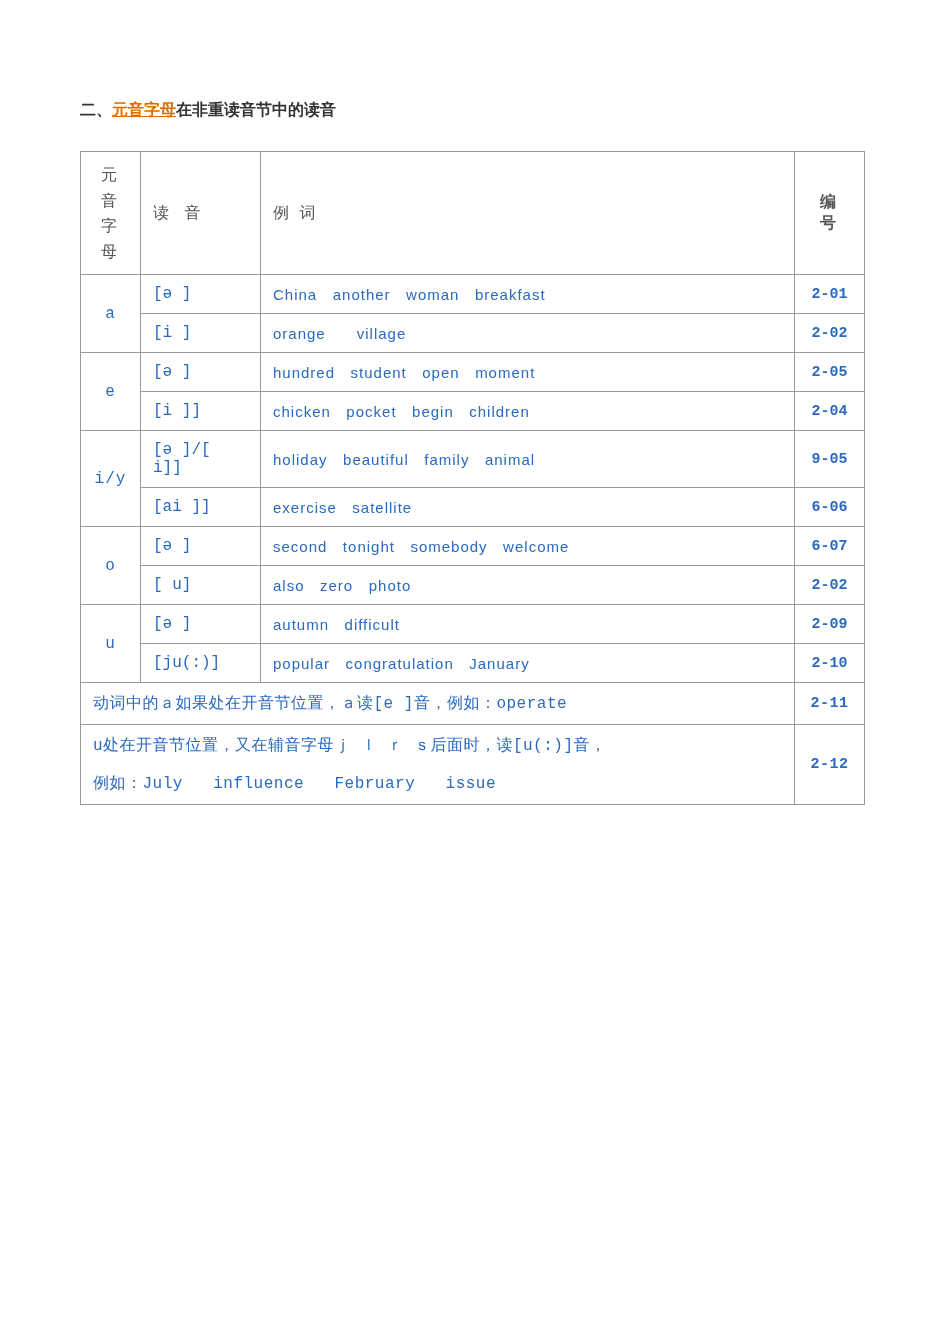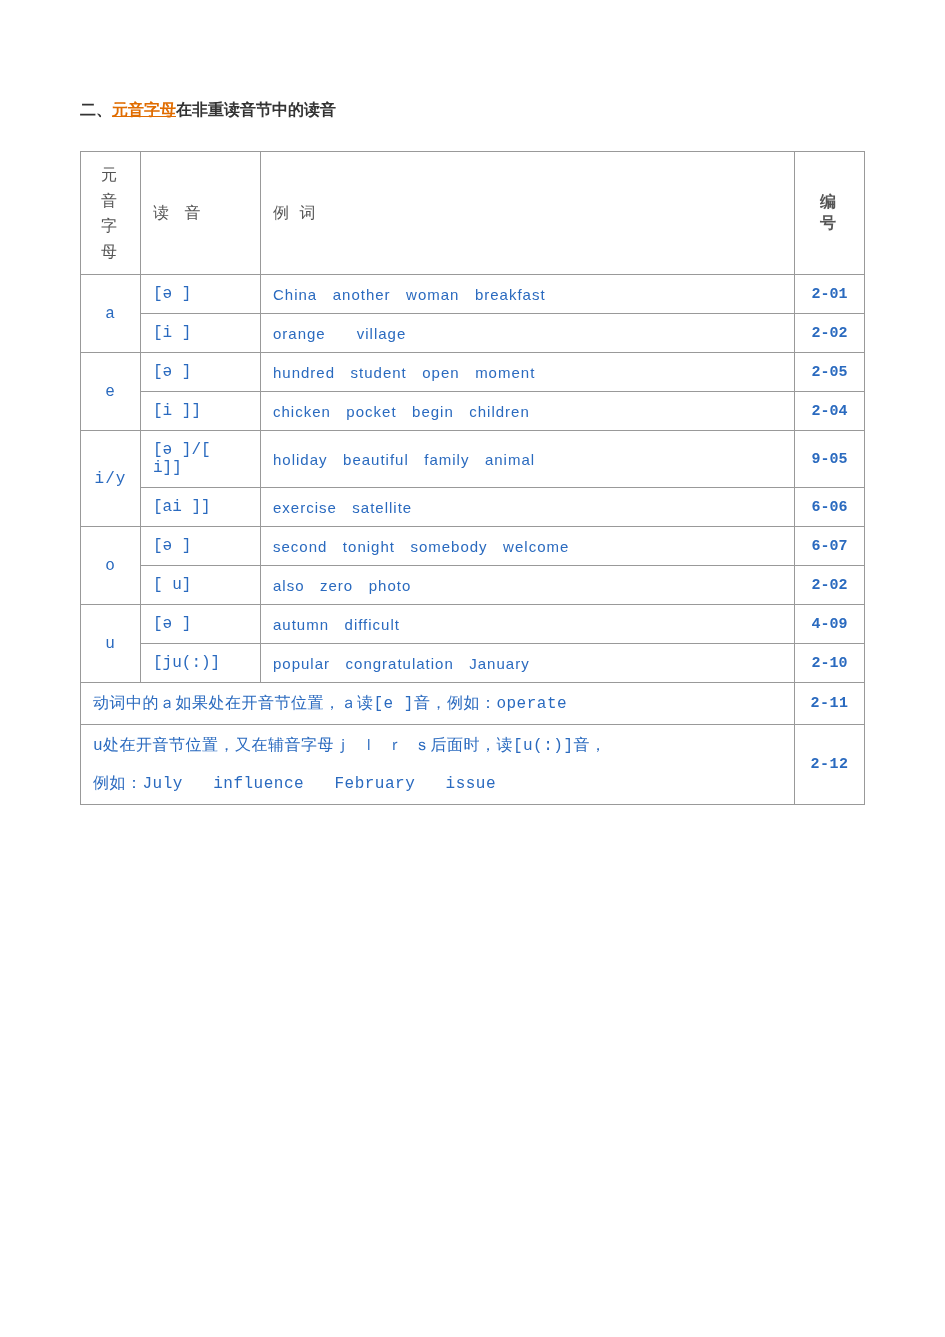--- a/index.html
+++ b/index.html
@@ -189,21 +189,21 @@
     </tr>
 
     <tr>
       <td class="vowel-col" rowspan="2">
         <span class="vowel-label">u</span>
       </td>
       <td class="pronunciation-col">
         <span class="vowel-label">[ə ]</span>
       </td>
       <td class="example-col">autumn &nbsp; difficult</td>
-      <td class="number-col">4-09</td>
+      <td class="number-col">2-09</td>
     </tr>
 
     <tr>
       <td class="pronunciation-col">
         <span class="vowel-label">[ju(:)]</span>
       </td>
       <td class="example-col">popular &nbsp; congratulation &nbsp; January</td>
       <td class="number-col">2-10</td>
     </tr>
 

